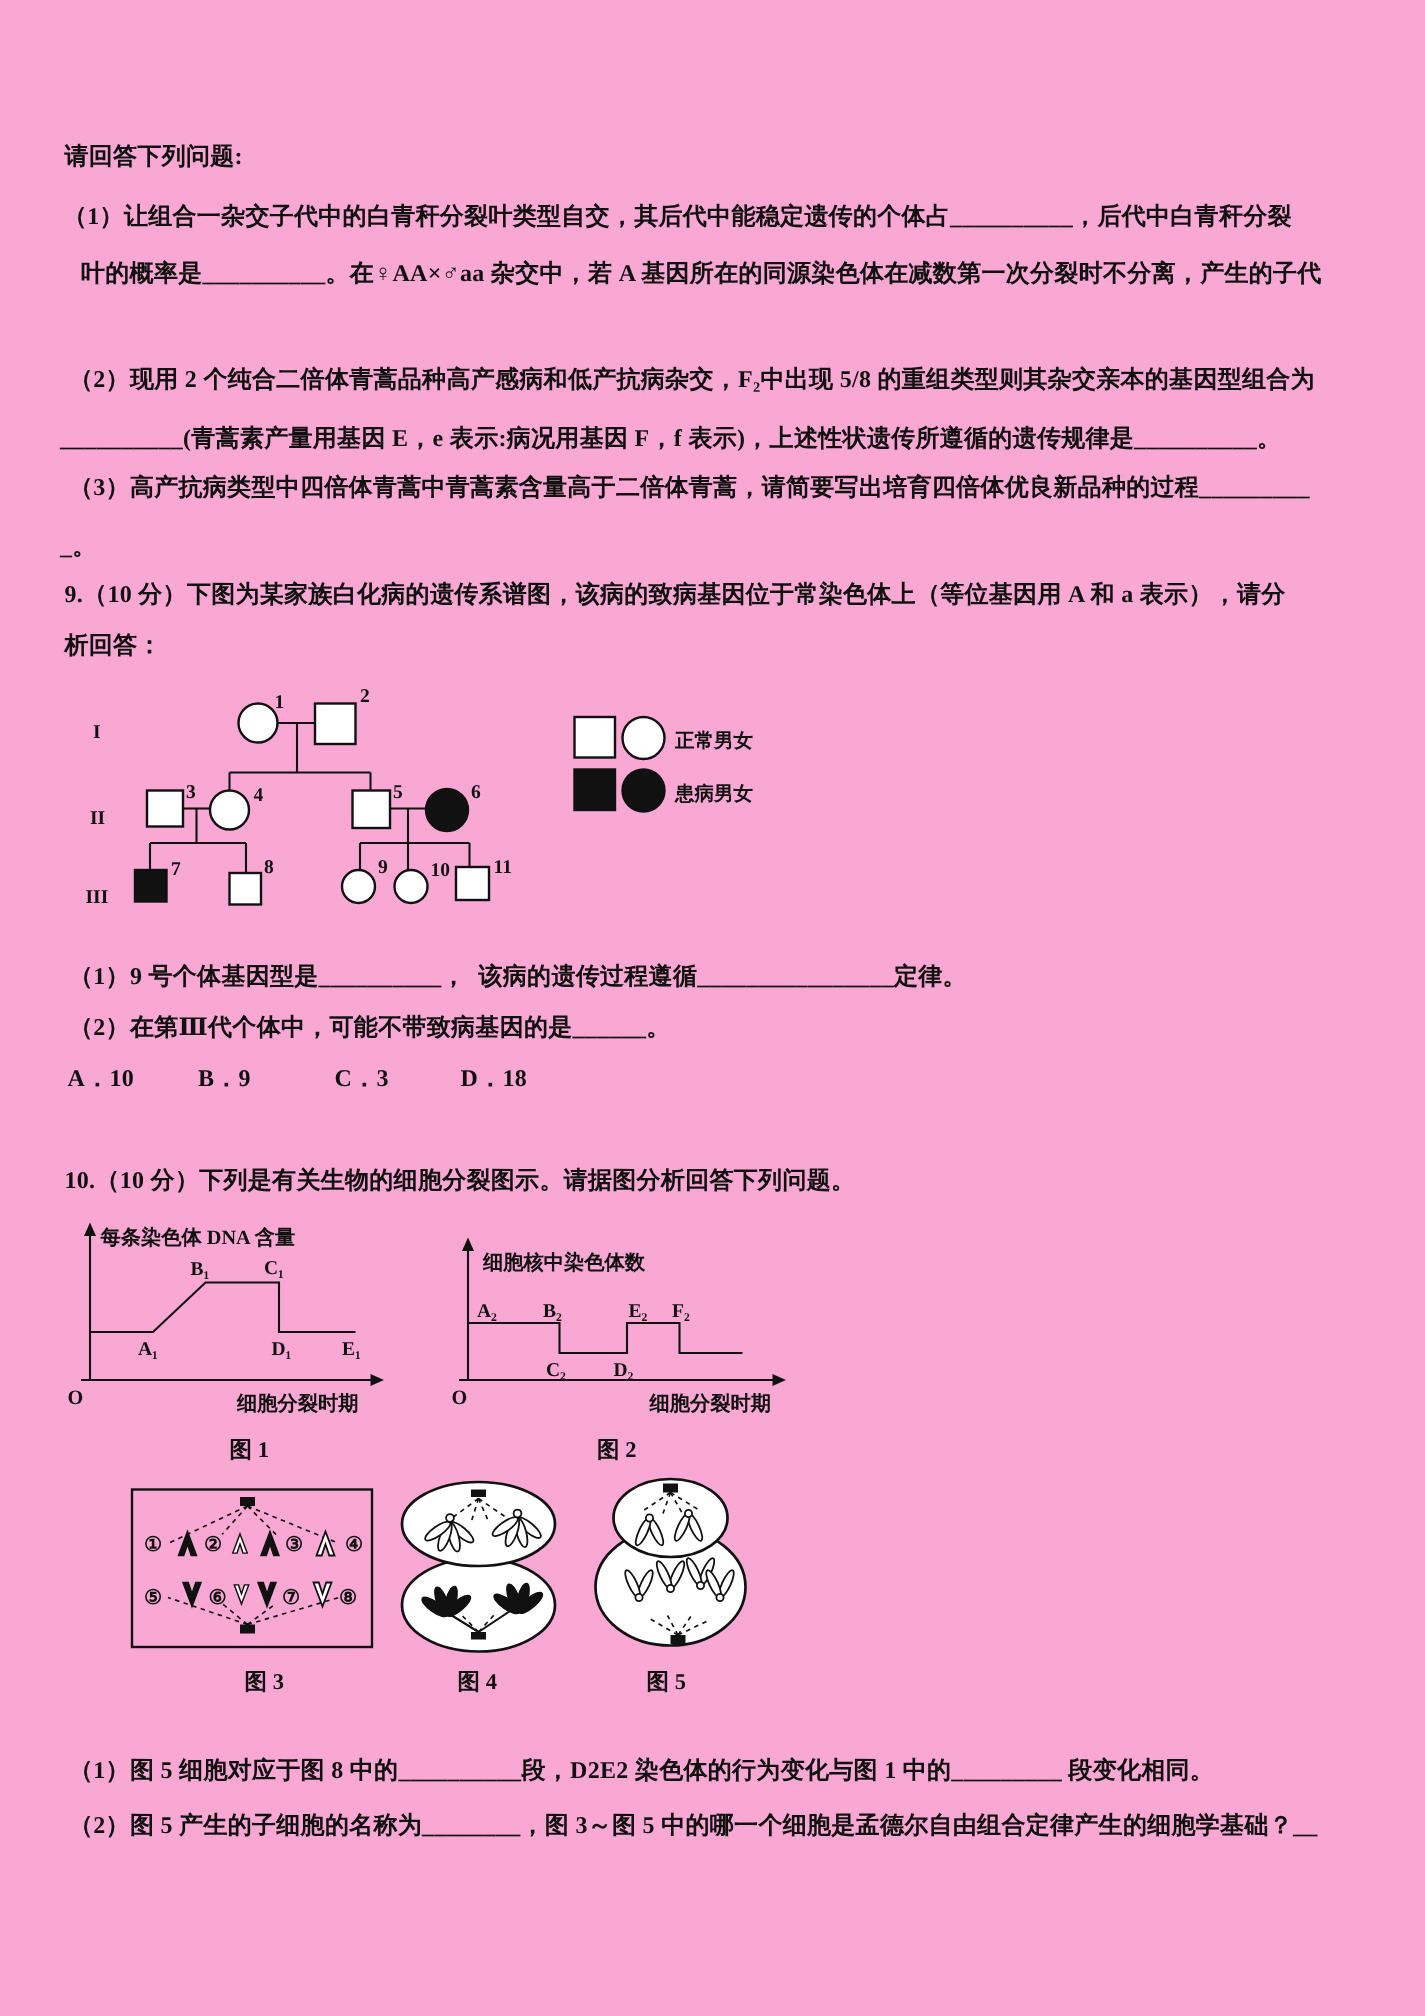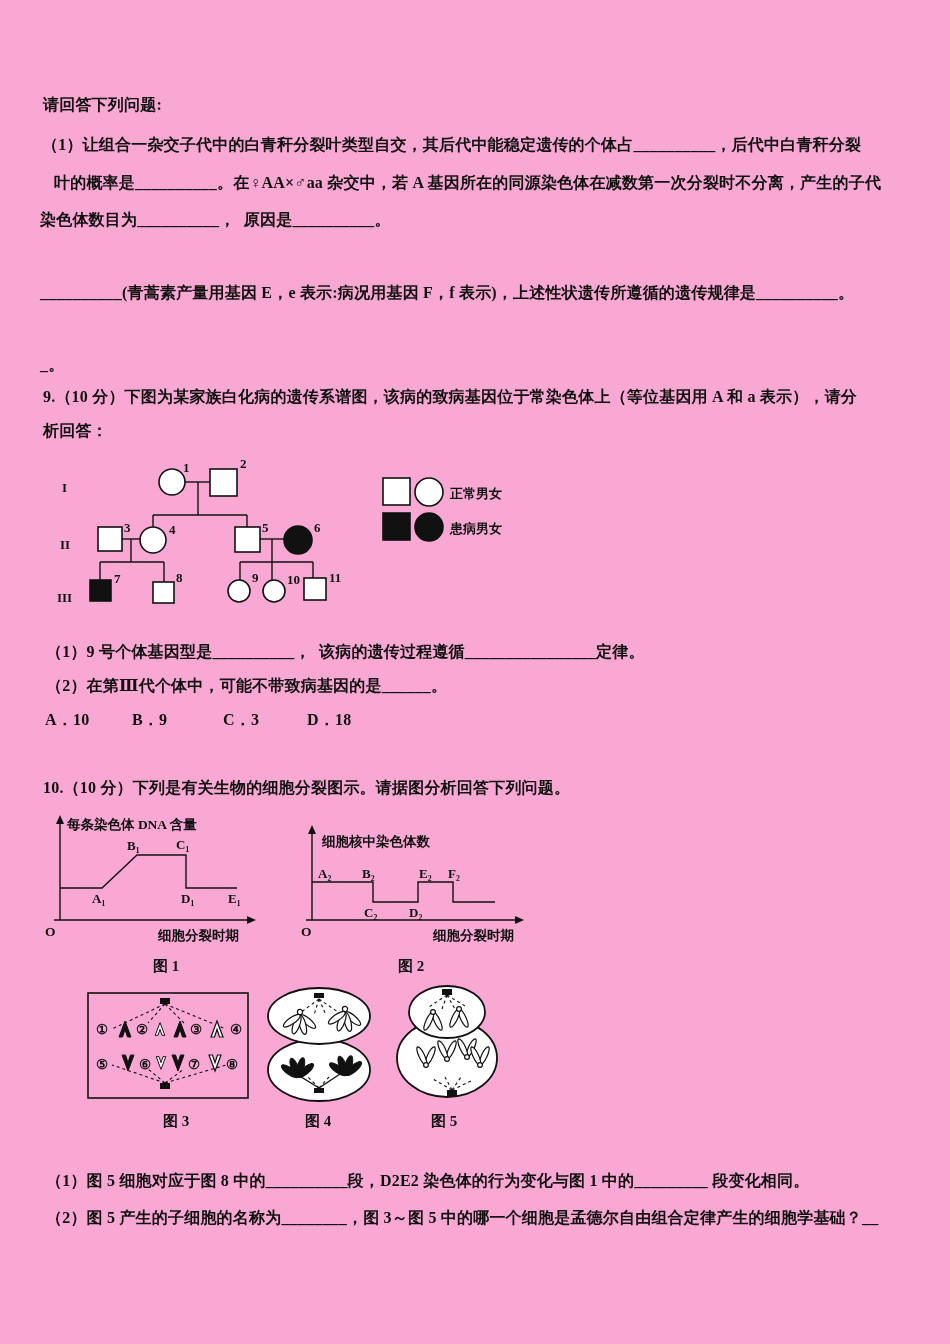--- a/index.html
+++ b/index.html
@@ -23,22 +23,23 @@
   svg .dk{fill:#111;stroke:#111;stroke-width:1;}
 </style>
 </head>
 <body>
 
 <div id="page">
 
   <div class="tl" style="top:95px;left:43px">请回答下列问题:</div>
   <div class="tl" style="top:135px;left:42px">（1）让组合一杂交子代中的白青秆分裂叶类型自交，其后代中能稳定遗传的个体占__________，后代中白青秆分裂</div>
   <div class="tl" style="top:173px;left:54px">叶的概率是__________。在♀AA×♂aa 杂交中，若 A 基因所在的同源染色体在减数第一次分裂时不分离，产生的子代</div>
-  <div class="tl" style="top:210px;left:40px">染色体数目为__________，  原因是__________。</div>
+  <div class="tl" style="top:244px;left:46px">（2）现用 2 个纯合二倍体青蒿品种高产感病和低产抗病杂交，F₂中出现 5/8 的重组类型则其杂交亲本的基因型组合为</div>
   <div class="tl" style="top:283px;left:40px">__________(青蒿素产量用基因 E，e 表示:病况用基因 F，f 表示)，上述性状遗传所遵循的遗传规律是__________。</div>
+  <div class="tl" style="top:316px;left:46px">（3）高产抗病类型中四倍体青蒿中青蒿素含量高于二倍体青蒿，请简要写出培育四倍体优良新品种的过程_________</div>
   <div class="tl" style="top:355px;left:40px">_。</div>
 
   <div class="tl" style="top:387px;left:43px">9.（10 分）下图为某家族白化病的遗传系谱图，该病的致病基因位于常染色体上（等位基因用 A 和 a 表示），请分</div>
   <div class="tl" style="top:421px;left:43px">析回答：</div>
 
   <svg style="left:50px;top:450px" width="620" height="170" viewBox="0 0 620 170">
 
     <g>
       <line x1="135" y1="32" x2="160" y2="32"></line>
       <line x1="148" y1="32" x2="148" y2="65"></line>

